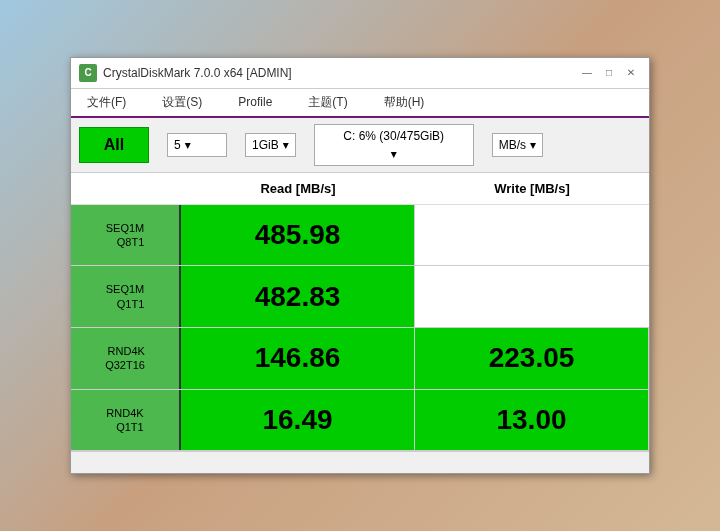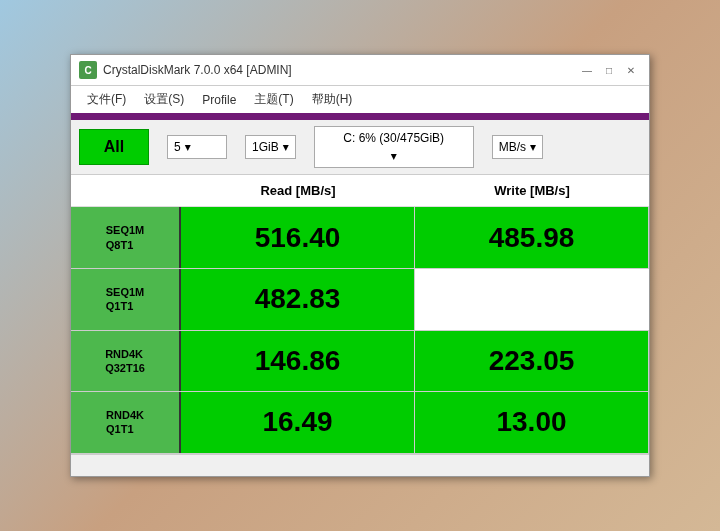--- a/index.html
+++ b/index.html
@@ -62,22 +62,22 @@
       color: #666;
       display: flex;
       align-items: center;
       justify-content: center;
     }
     .menu-bar {
       background: white;
       display: flex;
       align-items: center;
       padding: 2px 8px;
-      gap: 2px;
-      border-bottom: 7px solid #701a75;
+      gap: 20px;
+      border-bottom: 2px solid #701a75;
     }
     .menu-item {
       padding: 3px 8px;
       font-size: 12px;
       color: #333;
       cursor: pointer;
       border-radius: 2px;
     }
     .toolbar {
       background: #f0f0f0;
@@ -132,27 +132,27 @@
       color: #000;
     }
     .data-row {
       display: grid;
       grid-template-columns: 110px 1fr 1fr;
       border-bottom: 1px solid #ccc;
     }
     .row-label {
       background: #4db84d;
       color: black;
-      font-weight: bold;
+      font-weight: normal;
       font-size: 11px;
       display: flex;
       align-items: center;
       justify-content: center;
       padding: 16px 4px;
-      text-align: left;
+      text-align: right;
       min-height: 55px;
       line-height: 1.3;
       border-right: 2px solid #333;
     }
     .data-cell {
       background: #00cc00;
       display: flex;
       align-items: center;
       justify-content: center;
       padding: 6px 4px;
@@ -219,23 +219,20 @@
 
     <div class="header-row">
       <div class="header-cell"></div>
       <div class="header-cell">Read [MB/s]</div>
       <div class="header-cell">Write [MB/s]</div>
     </div>
 
     <div class="data-row">
       <div class="row-label">SEQ1M<br>Q8T1</div>
       <div class="data-cell">
-        <span class="data-value">516.40</span>
-      </div>
-      <div class="data-cell">
         <span class="data-value">485.98</span>
       </div>
     </div>
 
     <div class="data-row">
       <div class="row-label">SEQ1M<br>Q1T1</div>
       <div class="data-cell">
         <span class="data-value">482.83</span>
       </div>
     </div>

